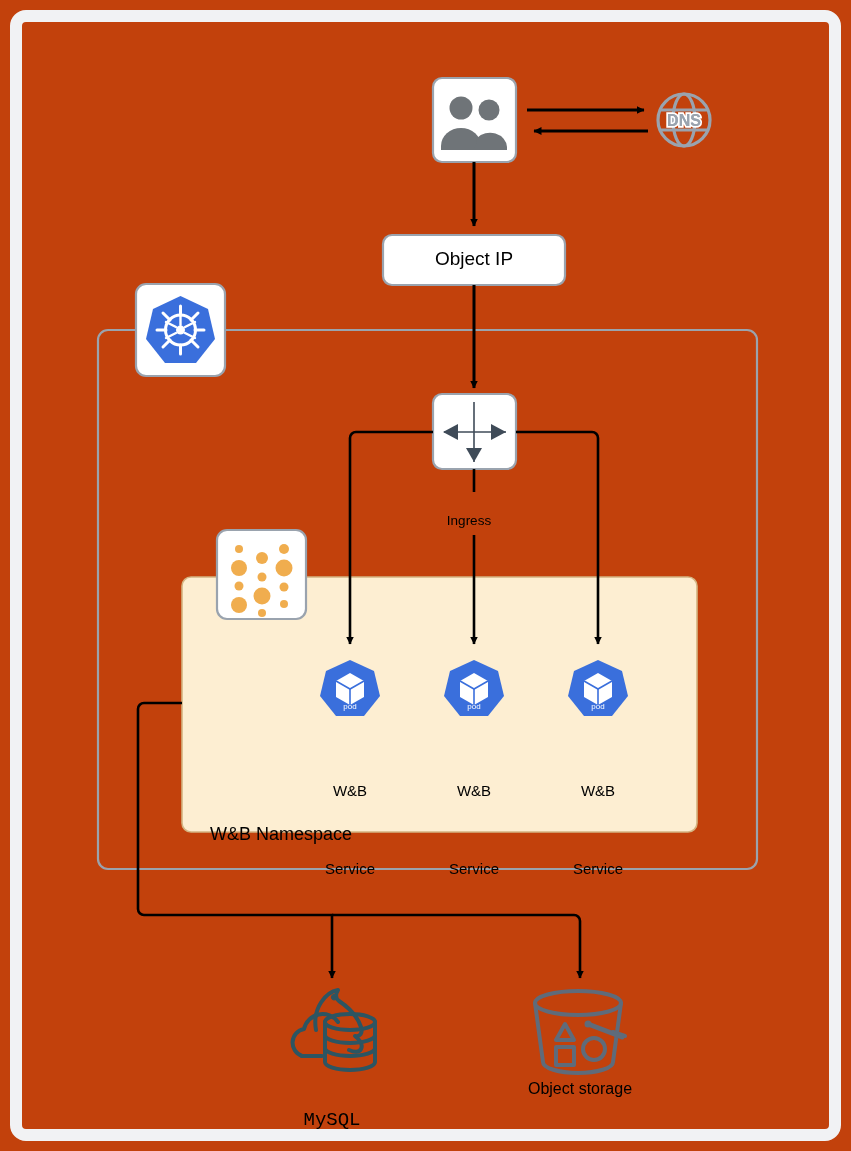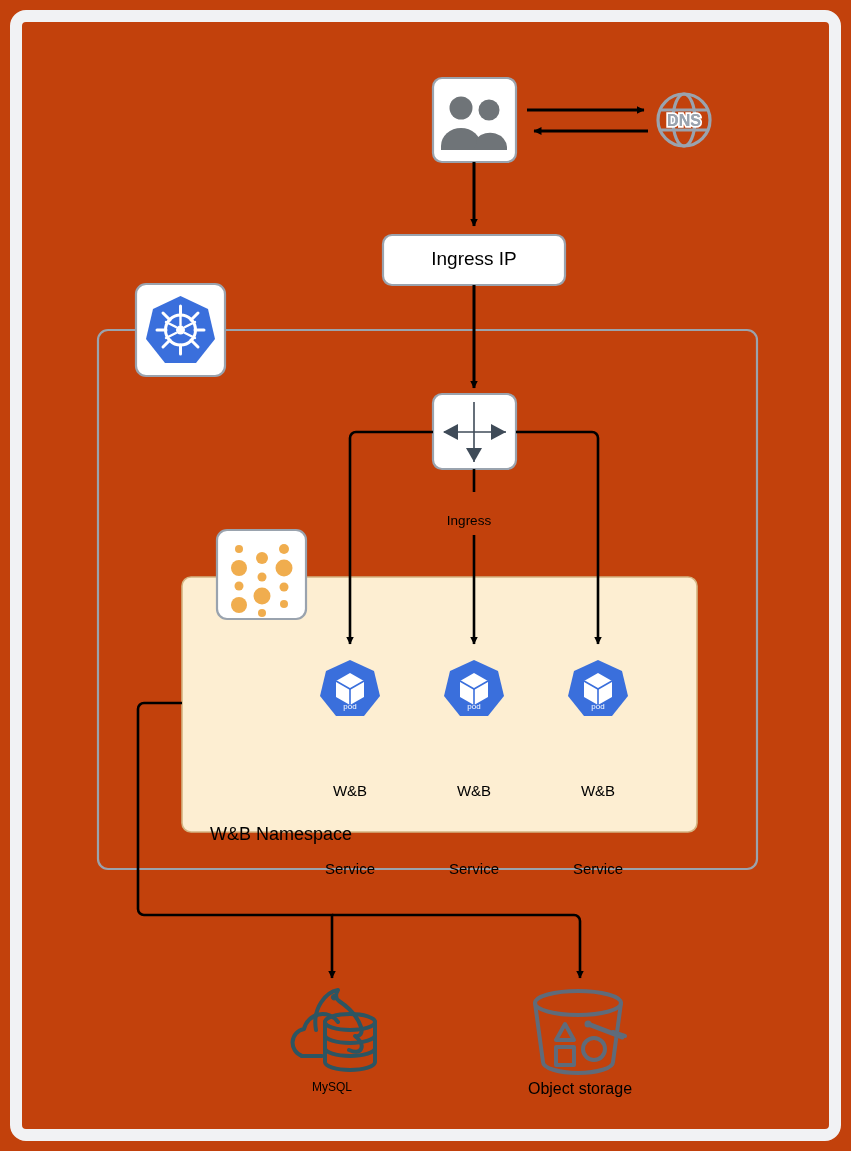--- a/index.html
+++ b/index.html
@@ -42,21 +42,21 @@
     font-family: "Liberation Sans", sans-serif;
     text-align: center;
   }
   .t-publicip { font-size: 19px; left: 383px; top: 248px; width: 182px; }
   .t-ingress  { font-size: 13.5px; left: 409px; top: 513px; width: 120px; }
   .t-ns       { font-size: 18px; left: 210px; top: 790px; width: 260px; text-align: left; margin-top: 34px; }
   .t-svc      { font-size: 15px; line-height: 26px; width: 130px; }
   .t-svc1 { left: 285px; top: 726px; }
   .t-svc2 { left: 409px; top: 726px; }
   .t-svc3 { left: 533px; top: 726px; }
-  .t-mysql    { font-size: 12px; left: 272px; top: 1080px; width: 120px; }
+  .t-mysql    { font-size: 19px; left: 272px; top: 1109px; width: 120px; font-family: Liberation Mono, monospace; }
   .t-objstore { font-size: 16px; left: 500px; top: 1080px; width: 160px; }
 </style>
 </head>
 <body>
 
 <div id="page">
 
   <div id="page-frame"></div>
 
   <svg class="layer" viewBox="0 0 851 1151">
@@ -214,21 +214,21 @@
       <path d="M535,1003 L543,1062 a35,11 0 0 0 70,0 L621,1003"></path>
       <path d="M613,1032 l12,4"></path>
       <circle cx="588" cy="1024" r="3.5" fill="#5f6b7a" stroke="none"></circle>
       <path d="M588,1024 L622,1037" stroke-width="5"></path>
       <polygon points="565,1024 574,1040 556,1040"></polygon>
       <rect x="556" y="1047" width="18" height="18"></rect>
       <circle cx="594" cy="1049" r="11"></circle>
     </g>
   </svg>
 
-  <div class="txt t-publicip">Ingress IP</div>
+  <div class="txt t-publicip">Object IP</div>
 
   <div class="txt t-ingress">Ingress</div>
 
   <div class="txt t-ns">W&amp;B Namespace</div>
 
   <div class="txt t-svc t-svc1">
     <div>W&amp;B</div>
     <div>Service</div>
   </div>
   <div class="txt t-svc t-svc2">

